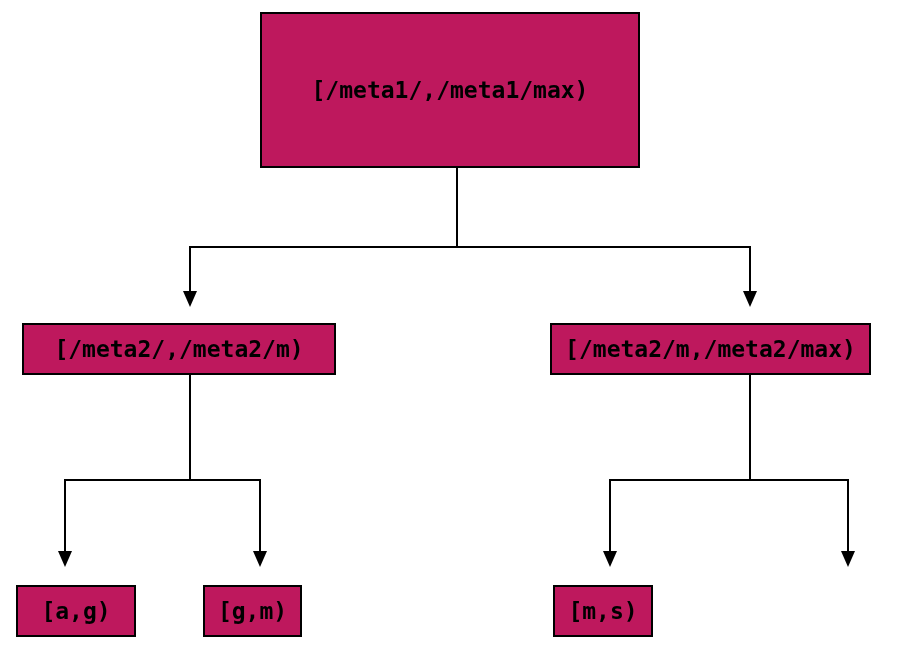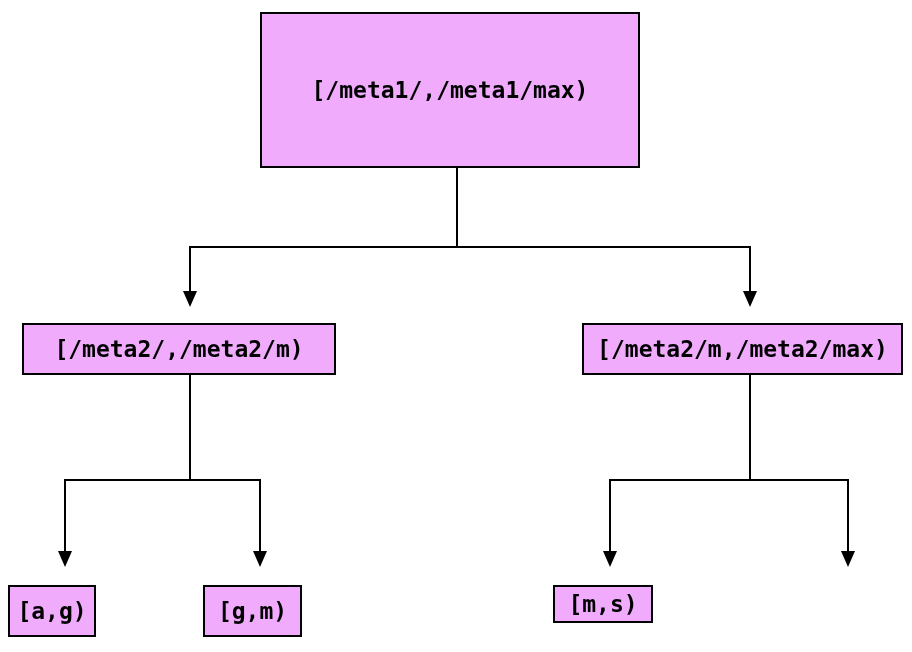--- a/index.html
+++ b/index.html
@@ -20,36 +20,36 @@
     left: 0;
     top: 0;
     width: 912px;
     height: 652px;
     pointer-events: none;
   }
   .node {
     position: absolute;
     box-sizing: border-box;
     border: 2px solid #000000;
-    background: #f0abfc;
+    background: #be185d;
     display: flex;
     align-items: center;
     justify-content: center;
     color: #000000;
     font-size: 23px;
     font-weight: bold;
     white-space: nowrap;
     letter-spacing: 0;
   }
   .node-root  { left: 260px; top: 12px;  width: 380px; height: 156px; }
   .node-left  { left: 22px;  top: 323px; width: 314px; height: 52px; }
-  .node-right { left: 582px; top: 323px; width: 321px; height: 52px; }
-  .node-ag    { left: 8px;   top: 585px; width: 88px; height: 52px; }
+  .node-right { left: 550px; top: 323px; width: 321px; height: 52px; }
+  .node-ag    { left: 16px;   top: 585px; width: 120px; height: 52px; }
   .node-gm    { left: 203px; top: 585px; width: 99px;  height: 52px; }
-  .node-ms    { left: 553px; top: 585px; width: 100px; height: 38px; }
+  .node-ms    { left: 553px; top: 585px; width: 100px; height: 52px; }
   .node-smax  { left: 778px; top: 585px; width: 125px; height: 52px; }
   .edge-line {
     fill: none;
     stroke: #000000;
     stroke-width: 2;
   }
   .arrow-head {
     fill: #000000;
     stroke: none;
   }

